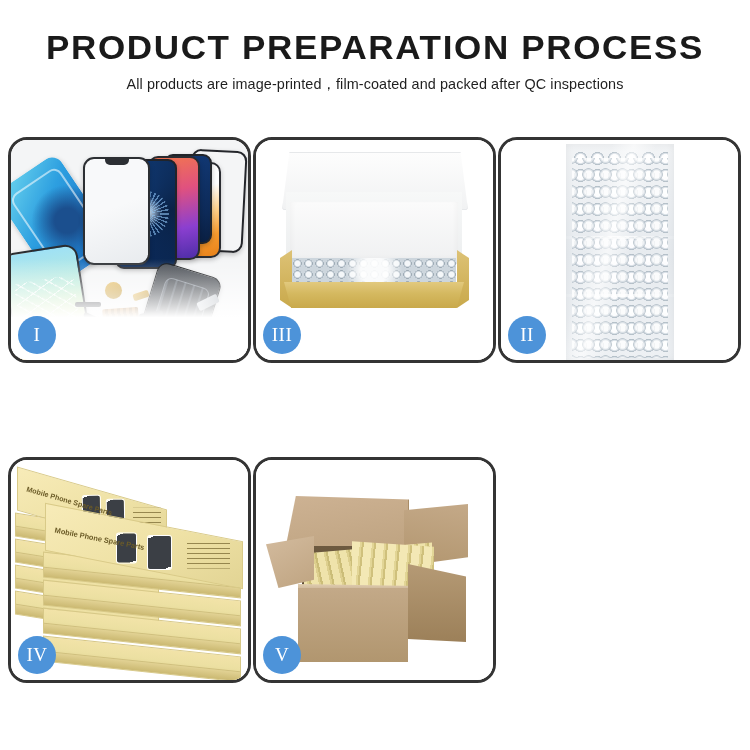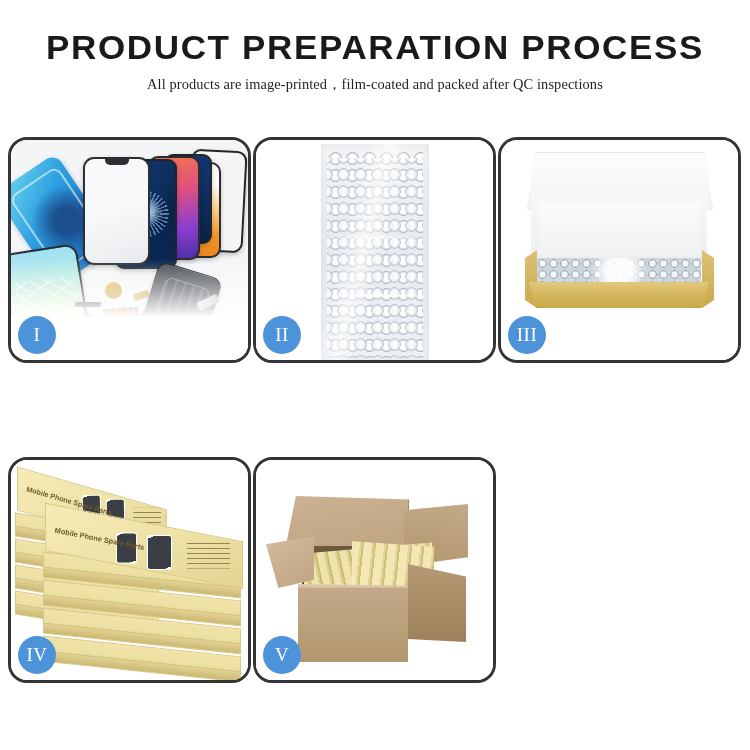--- a/index.html
+++ b/index.html
@@ -26,21 +26,21 @@
     font-size: 34px;
     font-weight: 700;
     letter-spacing: 1.6px;
     color: #1a1a1a;
     line-height: 1.05;
     white-space: nowrap;
     transform: scaleX(1.03);
   }
   #subtitle {
     margin-top: 9px;
-    font-family: Liberation Serif, serif;
+    font-family: Liberation Sans, sans-serif;
     font-size: 14.4px;
     font-weight: 400;
     color: #1f1f1f;
     letter-spacing: .1px;
     white-space: nowrap;
   }
 
   
   #grid {
     position: absolute;
@@ -430,44 +430,44 @@
       <div class="part silver round" style="left:196px;top:196px;width:4px;height:4px;"></div>
       <div class="part silver round" style="left:204px;top:200px;width:4px;height:4px;"></div>
       <div class="part silver round" style="left:200px;top:188px;width:4px;height:4px;"></div>
       <div class="part silver" style="left:186px;top:158px;width:22px;height:9px;transform:rotate(-26deg);"></div>
 
       <div class="wash"></div>
     </div>
     <div class="badge">I</div>
   </div>
 
+  <div class="panel p3">
+    <div class="panel-stage">
+      <div class="m-lidback"></div>
+      <div class="m-inner"></div>
+      <div class="m-foam"></div>
+      <div class="m-content"></div>
+      <div class="m-lipL"></div>
+      <div class="m-lipR"></div>
+      <div class="m-front"></div>
+    </div>
+    <div class="badge">III</div>
+  </div>
+
   <div class="panel p2">
     <div class="panel-stage">
       <div class="bubblepack">
         <div class="bubbles"></div>
         <div class="bubbles2"></div>
         <div class="bubble-seam" style="top:92px;"></div>
         <div class="bubble-seam" style="top:150px;"></div>
         <div class="bubble-sheen"></div>
       </div>
     </div>
     <div class="badge">II</div>
-  </div>
-
-  <div class="panel p3">
-    <div class="panel-stage">
-      <div class="m-lidback"></div>
-      <div class="m-inner"></div>
-      <div class="m-foam"></div>
-      <div class="m-content"></div>
-      <div class="m-lipL"></div>
-      <div class="m-lipR"></div>
-      <div class="m-front"></div>
-    </div>
-    <div class="badge">III</div>
   </div>
 
   <div class="panel p4">
     <div class="panel-stage">
       <div class="stack">
 
         <div class="sbox" style="left:2px;top:58px;width:142px;height:22px;transform:skewY(9deg);">
             <div class="side"></div>
           </div>
         <div class="sbox" style="left:2px;top:84px;width:142px;height:22px;transform:skewY(9deg);">

